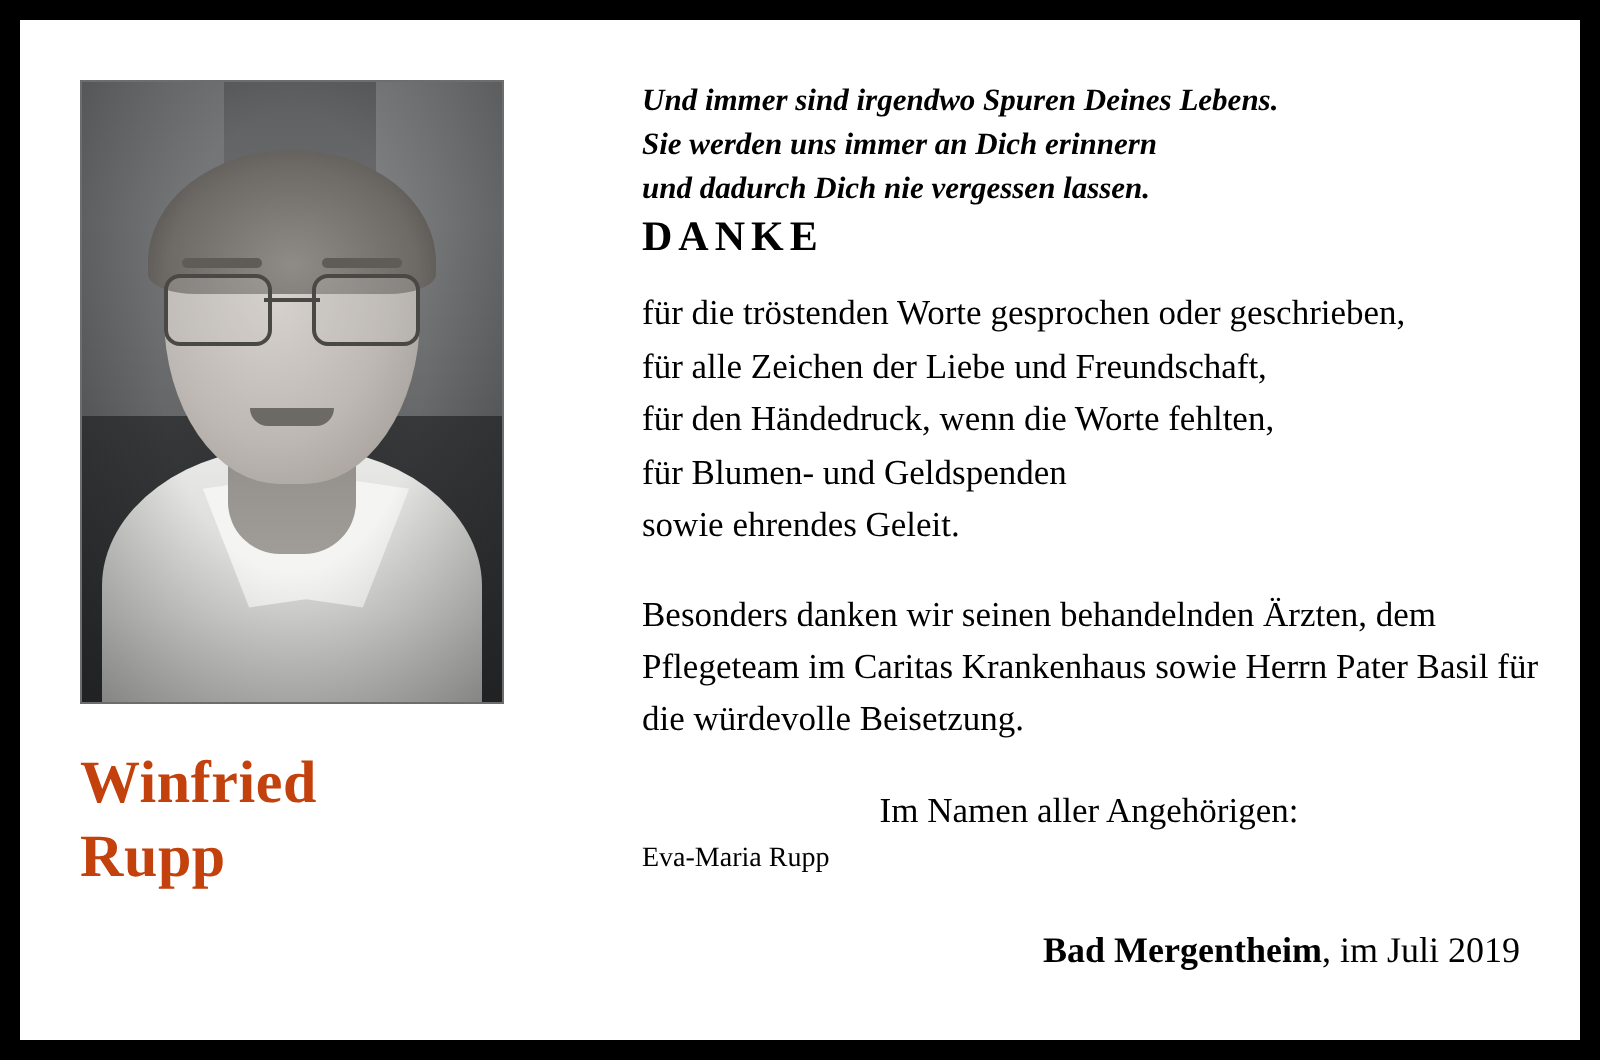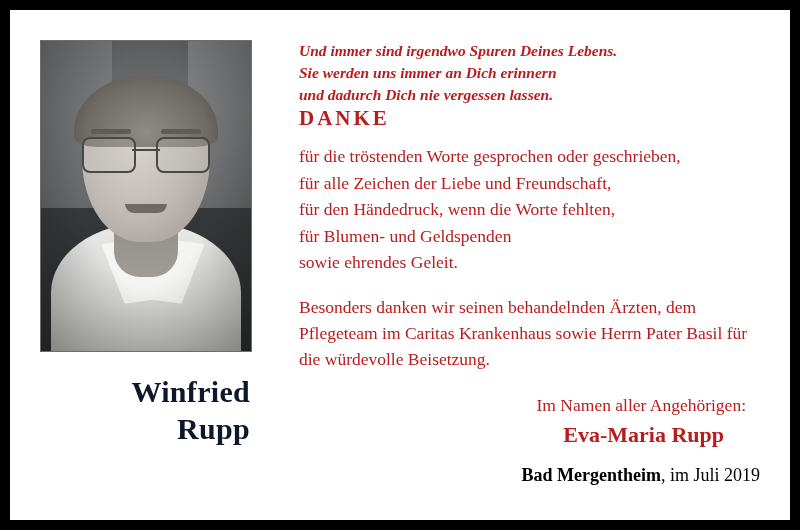--- a/index.html
+++ b/index.html
@@ -153,36 +153,36 @@
   }
   .photo-brow-l { left: 24%; }
   .photo-brow-r { right: 24%; }
   .photo-vignette {
     position: absolute; inset: 0;
     background: radial-gradient(ellipse at 50% 42%, rgba(0,0,0,0) 45%, rgba(0,0,0,0.35) 100%);
   }
 
   .deceased-name {
     margin-top: 22px;
-    text-align: right;
+    text-align: left;
     width: 210px;
     font-weight: bold;
     font-size: 30px;
     line-height: 1.22;
-    color: #0f172a;
+    color: #c2410c;
     letter-spacing: 0.3px;
   }
 
   
   .text-col {
     position: absolute;
-    left: 289px;
+    left: 311px;
     top: 30px;
     width: 455px;
-    color: #b91c1c;
+    color: #000000;
   }
   .verse {
     font-style: italic;
     font-weight: bold;
     font-size: 15.5px;
     line-height: 1.42;
     text-align: left;
   }
   .verse div { white-space: nowrap; }
 
@@ -201,29 +201,28 @@
 
   .special-block {
     margin-top: 18px;
     font-size: 17.5px;
     line-height: 1.5;
     width: 450px;
   }
 
   .on-behalf {
     margin-top: 22px;
-    text-align: right;
+    text-align: center;
     font-size: 17.5px;
     padding-right: 8px;
   }
   .signature {
     margin-top: 6px;
-    text-align: right;
-    font-weight: bold;
-    font-size: 22px;
+    font-weight: normal;
+    font-size: 14px;
     padding-right: 30px;
   }
 
   .footer {
     position: absolute;
     left: 295px;
     top: 455px;
     width: 455px;
     text-align: right;
     font-size: 18px;

